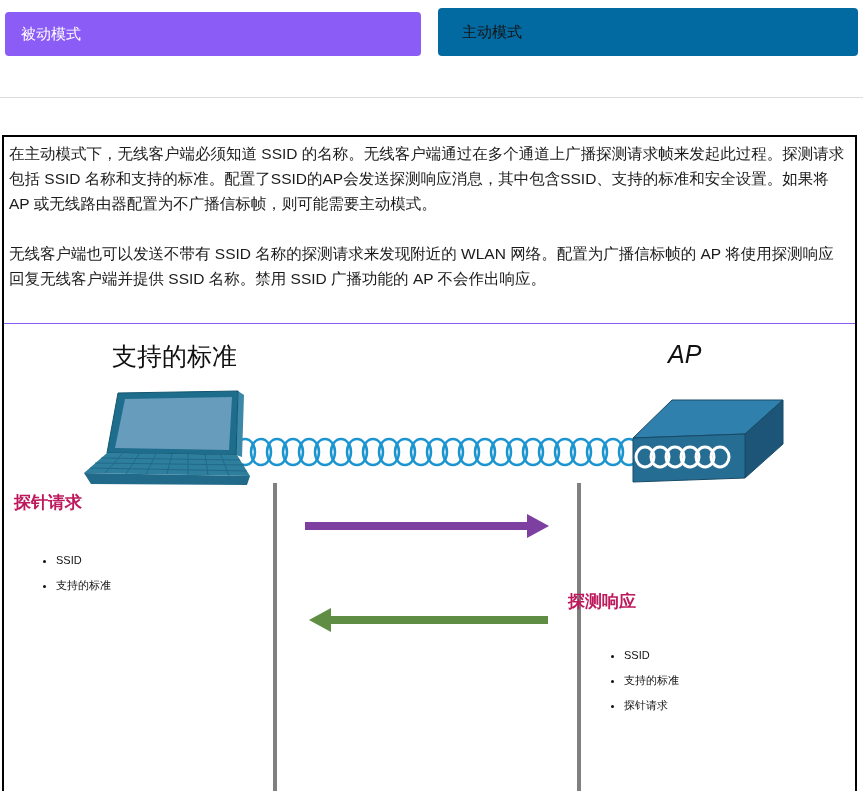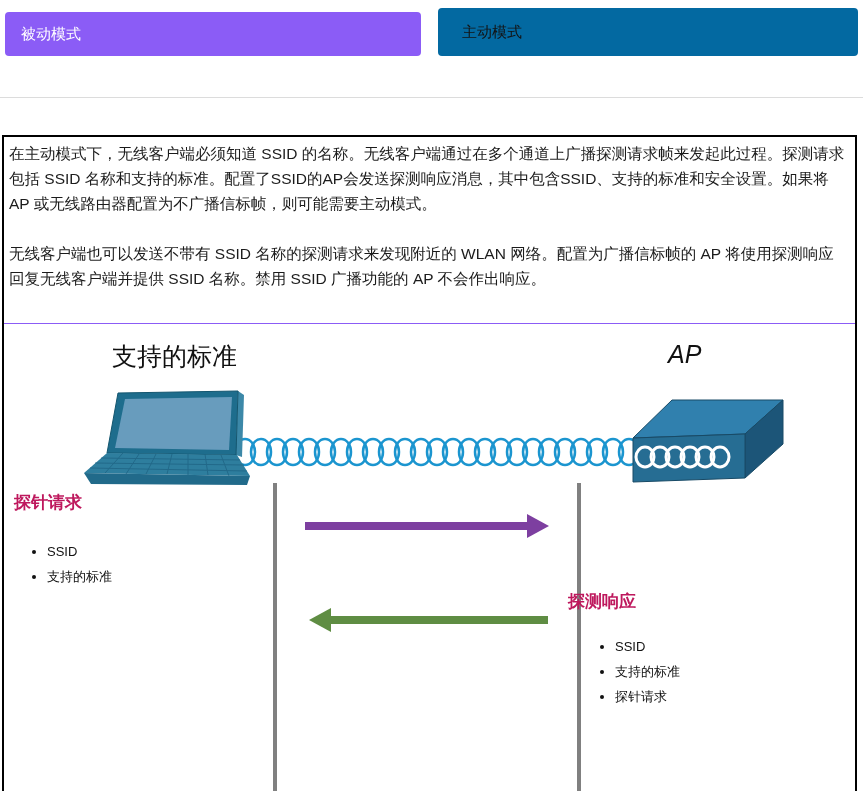--- a/index.html
+++ b/index.html
@@ -28,21 +28,21 @@
   .text-section p + p{margin-top:25px;}
   
   .diagram{position:absolute;left:0;top:324px;width:863px;height:467px;}
   .diagram svg{position:absolute;left:0;top:0;display:block;}
   .dev-label{position:absolute;font-size:25px;color:#111;white-space:nowrap;}
   .lbl-client{left:112px;top:16px;}
   .lbl-ap{left:668px;top:16px;font-style:italic;}
   .frame-heading{position:absolute;font-size:17px;font-weight:bold;color:#be185d;white-space:nowrap;}
   .hd-req{left:14px;top:167px;}
   .hd-resp{left:568px;top:266px;}
-  .frame-list{position:absolute;margin:3px;padding:0 0 0 24px;font-size:13px;line-height:25px;color:#111;}
+  .frame-list{position:absolute;margin:12px;padding:0 0 0 24px;font-size:11px;line-height:25px;color:#111;}
   .list-req{left:20px;top:212px;}
   .list-resp{left:588px;top:307px;}
 </style>
 </head>
 <body>
 
 <div class="page">
 
   <div class="tab tab-passive">
     <span>被动模式</span>

